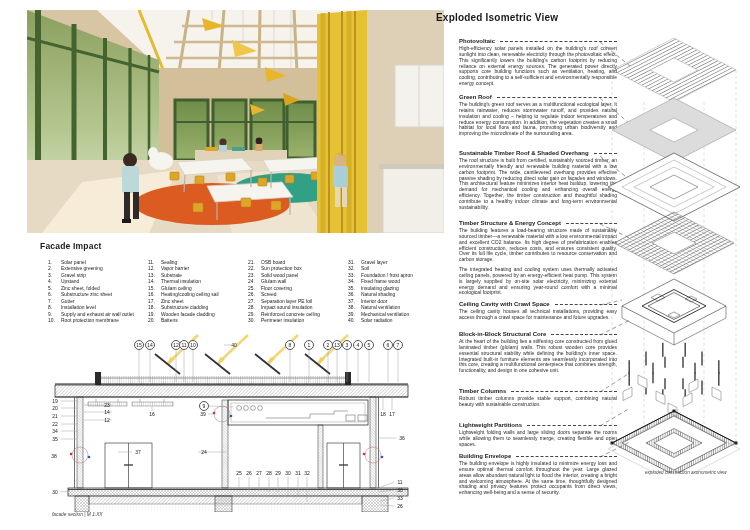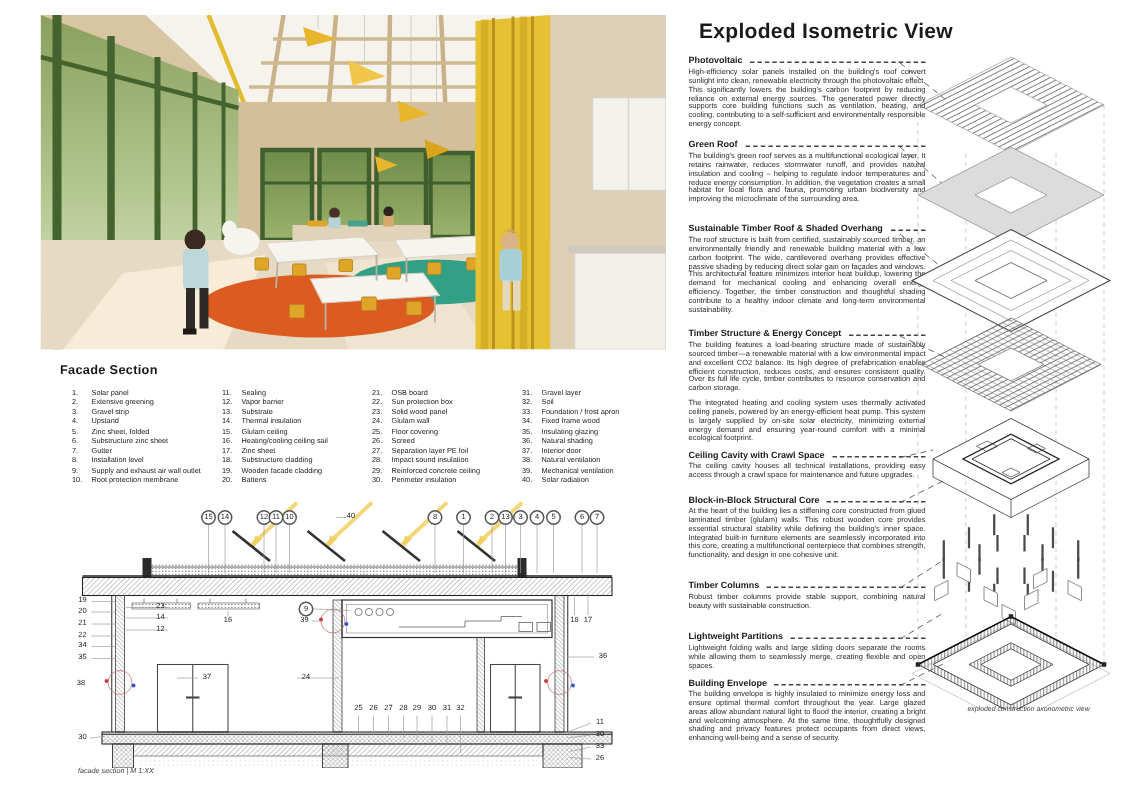--- a/index.html
+++ b/index.html
@@ -13,21 +13,21 @@
   .legend-col{width:100px;}
   .legend-col:last-child{width:90px;}
   .legend-row{display:grid;grid-template-columns:13px 1fr;font-size:4.9px;line-height:6.45px;color:#222;}
   
   #drawing{left:48px;top:332px;width:400px;height:180px;}
   #callouts{left:48px;top:332px;width:400px;height:180px;pointer-events:none;}
   .co{position:absolute;font-size:5px;line-height:5px;color:#222;transform:translate(-50%,-50%);white-space:nowrap;}
   .co.circ{border:0.6px solid #555;border-radius:50%;width:8px;height:8px;display:flex;align-items:center;justify-content:center;background:#fff;}
   #drawing-caption{left:52px;top:512px;font-size:4.8px;font-style:italic;color:#444;}
   
-  #exploded-title{left:466px;top:12px;font-size:14px;font-weight:bold;letter-spacing:.2px;}
+  #exploded-title{left:436px;top:12px;font-size:10px;font-weight:bold;letter-spacing:.2px;}
   #sections{left:459px;top:0;width:158px;height:530px;}
   .sec{position:absolute;width:158px;}
   .sec-head{display:flex;align-items:flex-start;font-size:6px;font-weight:bold;line-height:6.5px;}
   .sec-head .dash{flex:1;border-top:1px dashed #444;margin:3px 0 0 5px;min-width:6px;}
   .sec-body{font-size:5px;line-height:5.85px;text-align:justify;color:#2a2a2a;margin-top:1.5px;}
   .sec-body p{margin:0 0 4px 0;}
   #axon{left:598px;top:28px;width:152px;height:445px;}
   #axon-caption{left:645px;top:470px;font-size:4.6px;font-style:italic;color:#444;}
 </style>
 </head>
@@ -173,21 +173,21 @@
   <g>
     <circle cx="313" cy="151" r="6" fill="#d9b286"></circle>
         <path d="M307,149 a6,6 0 0 1 12,0 l-2,-4 -8,-1 z" fill="#caa26a"></path>
     <rect x="306" y="156" width="15" height="22" rx="3" fill="#a8cfd8"></rect>
     <rect x="308" y="177" width="5" height="20" fill="#e3d7bd"></rect>
         <rect x="315" y="177" width="5" height="20" fill="#e3d7bd"></rect>
   </g>
 </svg>
 </div>
 
-<div id="facade-title" class="abs">Facade Section</div>
+<div id="facade-title" class="abs">Facade Impact</div>
 <div id="legend" class="abs">
     <div class="legend-col">
       <div class="legend-row">
         <span>1.</span>
         <span>Solar panel</span>
       </div>
       <div class="legend-row">
         <span>2.</span>
         <span>Extensive greening</span>
       </div>

